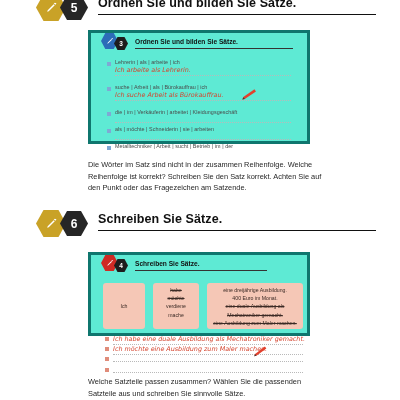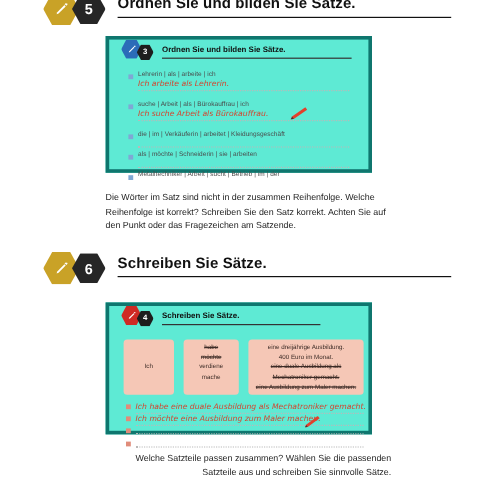--- a/index.html
+++ b/index.html
@@ -200,21 +200,21 @@
       <svg width="13" height="13" viewBox="0 0 24 24" aria-hidden="true">
         <path d="M4 20l3-1 11-11-2-2L5 17l-1 3z" fill="#ffffff"></path>
         <path d="M17 5l2 2 1.4-1.4a1.4 1.4 0 0 0 0-2L19.4 3.6a1.4 1.4 0 0 0-2 0L16 5z" fill="#ffffff"></path>
       </svg>
     </div>
     <div class="num-hex">6</div>
     <div class="sec-title">Schreiben Sie Sätze.</div>
     <div class="sec-rule"></div>
   </div>
 
-  <div class="card" style="left:88px;top:42px;width:222px;height:110px;">
+  <div class="card" style="left:88px;top:42px;width:222px;height:84px;">
     <div class="card-head">
       <div class="mini-pen red">
         <svg width="8" height="8" viewBox="0 0 24 24" aria-hidden="true">
           <path d="M4 20l3-1 11-11-2-2L5 17l-1 3z" fill="#ffffff"></path>
           <path d="M17 5l2 2 1.4-1.4a1.4 1.4 0 0 0 0-2L19.4 3.6a1.4 1.4 0 0 0-2 0L16 5z" fill="#ffffff"></path>
         </svg>
       </div>
       <div class="mini-num">4</div>
       <div class="mini-title">Schreiben Sie Sätze.</div>
       <div class="mini-rule" style="width:132px;"></div>
@@ -262,14 +262,14 @@
       <div class="bullet red" style="top:1px;"></div>
       <div class="dotline" style="margin-left:8px;width:190px;margin-top:4px;"></div>
     </div>
 
     <div style="position:absolute;left:14px;top:112px;width:198px;">
       <div class="bullet red" style="top:1px;"></div>
       <div class="dotline" style="margin-left:8px;width:190px;margin-top:4px;"></div>
     </div>
   </div>
 
-  <div class="caption" style="left:88px;top:166px;text-align:right;">Welche Satzteile passen zusammen? Wählen Sie die passenden Satzteile aus und schreiben Sie sinnvolle Sätze.</div>
+  <div class="caption" style="left:88px;top:166px;">Welche Satzteile passen zusammen? Wählen Sie die passenden Satzteile aus und schreiben Sie sinnvolle Sätze.</div>
 </div>
 
 </body></html>

